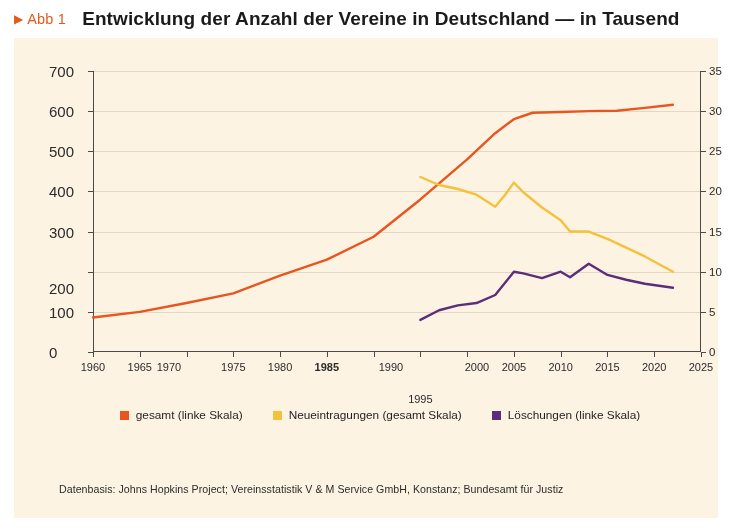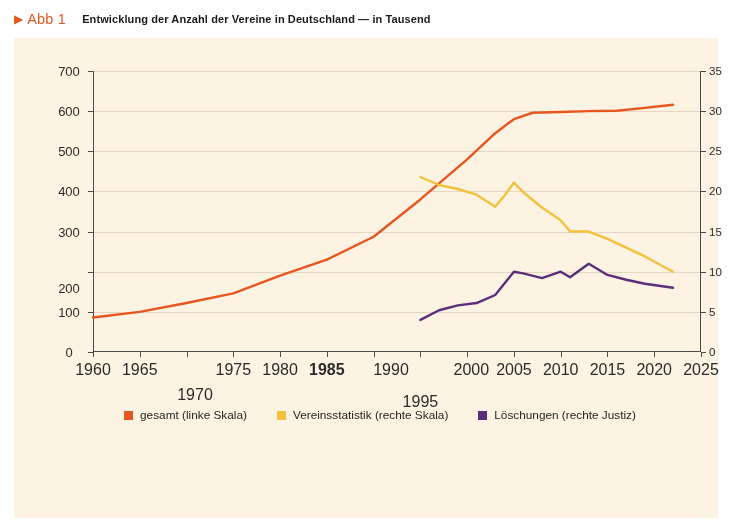--- a/index.html
+++ b/index.html
@@ -38,21 +38,21 @@
     line-height: 1;
   }
   #header-figlabel {
     color: #e05a1e;
     font-size: 14.5px;
     letter-spacing: .2px;
     margin-right: 16px;
   }
   #header-title {
     color: #1a1a1a;
-    font-size: 11px;
+    font-size: 19px;
     font-weight: bold;
     letter-spacing: .1px;
   }
   
   #panel {
     position: absolute;
     left: 14px;
     top: 38px;
     width: 704px;
     height: 480px;
@@ -93,41 +93,41 @@
     position: absolute;
     top: 281px;
     width: 1px;
     height: 5px;
     background: #4a4a4a;
   }
   .ylabel-left {
     position: absolute;
     right: 612px;
     width: 40px;
-    text-align: center;
-    font-size: 13px;
+    text-align: left;
+    font-size: 15px;
     color: #2b2b2b;
     transform: translateY(-50%);
   }
   .ylabel-right {
     position: absolute;
     left: 616px;
     width: 40px;
     text-align: left;
     font-size: 11.5px;
     color: #2b2b2b;
     transform: translateY(-50%);
   }
   .xlabel {
     position: absolute;
     top: 290px;
     width: 44px;
     margin-left: -22px;
     text-align: center;
-    font-size: 16px;
+    font-size: 11px;
     color: #2b2b2b;
   }
   #series-svg {
     position: absolute;
     left: 0;
     top: 0;
     width: 608px;
     height: 281px;
     overflow: visible;
   }
@@ -243,43 +243,44 @@
         <div class="ylabel-right" style="top: 281px;">0</div>
         <div class="ylabel-right" style="top: 240.857px;">5</div>
         <div class="ylabel-right" style="top: 200.714px;">10</div>
         <div class="ylabel-right" style="top: 160.571px;">15</div>
         <div class="ylabel-right" style="top: 120.429px;">20</div>
         <div class="ylabel-right" style="top: 80.2857px;">25</div>
         <div class="ylabel-right" style="top: 40.1429px;">30</div>
         <div class="ylabel-right" style="top: 0px;">35</div>
         <div class="xlabel" style="left: 0px;">1960</div>
         <div class="xlabel" style="left: 46.7692px;">1965</div>
-        <div class="xlabel" style="left: 102px; margin-top: 25px;">1970</div>
+        <div class="xlabel" style="left: 76px;">1970</div>
         <div class="xlabel" style="left: 140.308px;">1975</div>
         <div class="xlabel" style="left: 187.077px;">1980</div>
         <div class="xlabel" style="left: 233.846px; font-weight: bold;">1985</div>
         <div class="xlabel" style="left: 298px;">1990</div>
         <div class="xlabel" style="left: 327.385px; margin-top: 32px;">1995</div>
         <div class="xlabel" style="left: 374.154px; text-align: right;">2000</div>
         <div class="xlabel" style="left: 420.923px;">2005</div>
         <div class="xlabel" style="left: 467.692px;">2010</div>
         <div class="xlabel" style="left: 514.462px;">2015</div>
         <div class="xlabel" style="left: 561.231px;">2020</div>
         <div class="xlabel" style="left: 608px;">2025</div>
       </div>
 
     <div id="legend">
         <div class="legend-item">
           <span class="legend-swatch" style="background: rgb(232, 85, 31);"></span>
           <span>gesamt (linke Skala)</span>
         </div>
         <div class="legend-item">
           <span class="legend-swatch" style="background: rgb(243, 193, 58);"></span>
-          <span>Vereinsstatistik (rechte Skala)</span>
+          <span>Neueintragungen (gesamt Skala)</span>
         </div>
         <div class="legend-item">
           <span class="legend-swatch" style="background: rgb(91, 45, 122);"></span>
-          <span>Löschungen (rechte Justiz)</span>
+          <span>Löschungen (linke Skala)</span>
         </div>
       </div>
 
+    <div id="source">Datenbasis: Johns Hopkins Project; Vereinsstatistik V &amp; M Service GmbH, Konstanz; Bundesamt für Justiz</div>
   </div>
 </div>
 
 </body></html>

